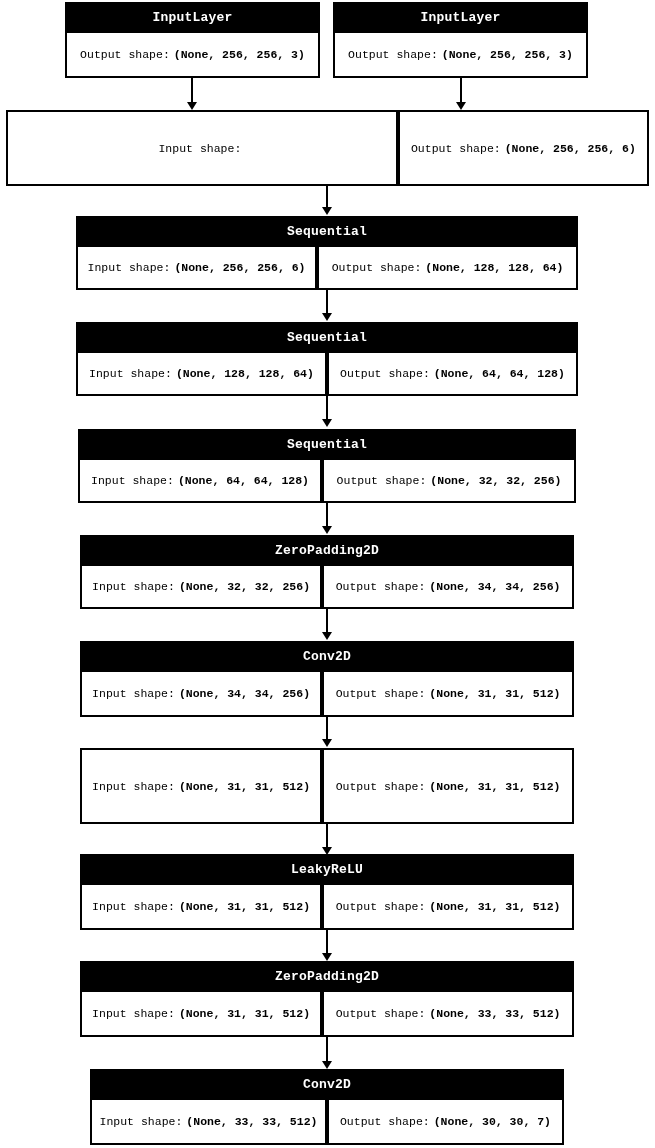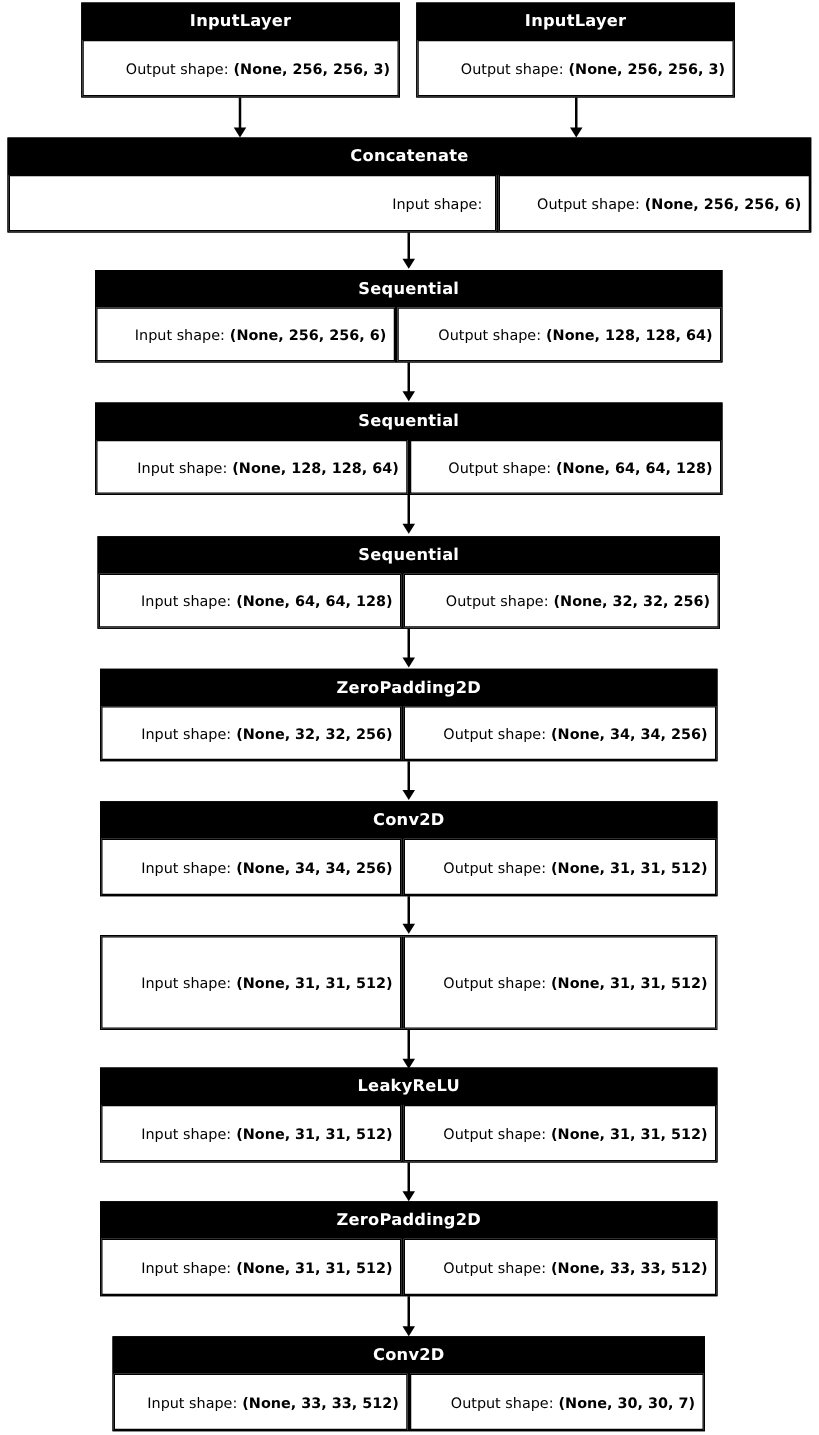--- a/index.html
+++ b/index.html
@@ -11,20 +11,21 @@
     width: 655px;
     height: 1148px;
     font-family: "DejaVu Sans", sans-serif;
     position: relative;
     overflow: hidden;
   }
   .canvas {
     position: relative;
     width: 655px;
     height: 1148px;
+    font-family: Liberation Mono, monospace;
   }
   .node {
     position: absolute;
     box-sizing: border-box;
     background: #000000;
     border: 1px solid #000000;
     display: flex;
     flex-direction: column;
   }
   .node-title {
@@ -41,21 +42,21 @@
     flex-direction: row;
     background: #000000;
     flex: 1;
   }
   .cell {
     background: #ffffff;
     color: #000000;
     font-size: 11.5px;
     display: flex;
     align-items: center;
-    justify-content: flex-end;
+    justify-content: center;
     padding: 5px 6px;
     box-sizing: border-box;
     flex: 1 1 auto;
     white-space: nowrap;
     overflow: hidden;
     border: 1px solid #000000;
   }
   .cell + .cell {
     margin-left: 2px;
   }
@@ -102,21 +103,20 @@
       </div>
     </div>
   </div>
 
   <div class="edge" style="left:191px; top:78px; height:26px;"></div>
   <div class="arrowhead" style="left:187px; top:102px;"></div>
   <div class="edge" style="left:460px; top:78px; height:26px;"></div>
   <div class="arrowhead" style="left:456px; top:102px;"></div>
 
   <div class="node" style="left:6px; top:110px; width:643px; height:76px;">
-    <div class="node-title">Concatenate</div>
     <div class="node-body">
       <div class="cell" style="flex:1 1 61%;">
         <span>Input shape:</span>
         <span style="width:4px"></span>
       </div>
       <div class="cell" style="flex:1 1 39%;">
         <span>Output shape:</span>
         <span style="width:4px"></span>
         <b>(None, 256, 256, 6)</b>
       </div>

